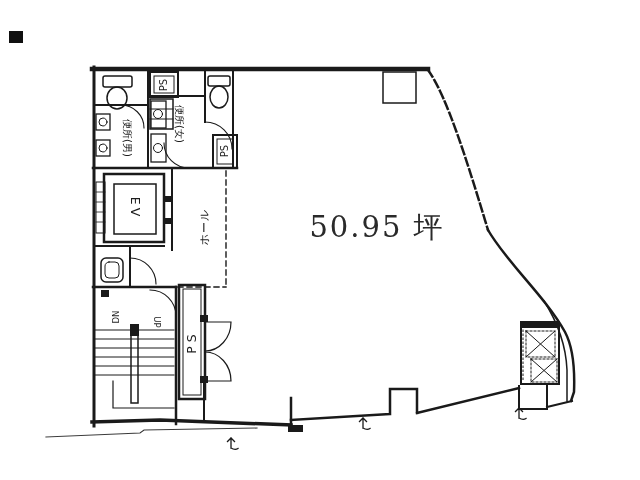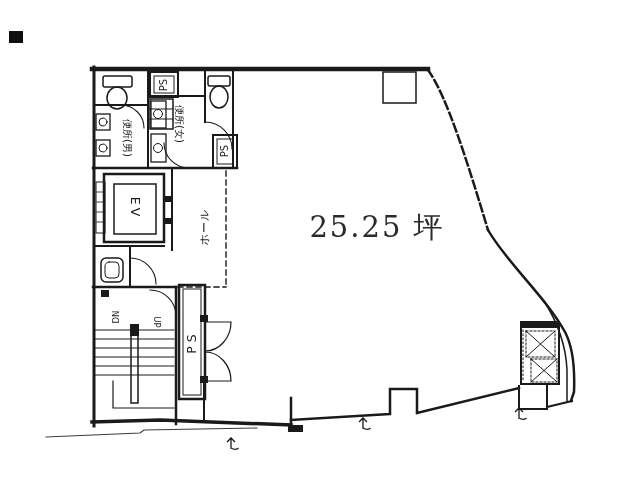--- a/index.html
+++ b/index.html
@@ -133,21 +133,21 @@
       <g transform="translate(231,435)">
           <path d="M0,13 L0,3 M-3.5,6.5 L0,3 L3.5,6.5 M0,13 Q4,15.5 7,13.5"></path>
         </g>
     </g>
 
     <g>
       <path d="M46,437 L140,433 L144,430 L257,428" stroke="#3a3a3a" stroke-width="1.2"></path>
     </g>
   </svg>
 
-  <div class="area-label" style="left:377px;top:227px;">25.25 坪</div>
+  <div class="area-label" style="left:377px;top:227px;">50.95 坪</div>
 
   <div class="lbl" style="left:127px;top:138px;font-size:10px;transform:translate(-50%,-50%) rotate(90deg);">便所(男)</div>
 
   <div class="lbl" style="left:179px;top:124px;font-size:10px;transform:translate(-50%,-50%) rotate(90deg);">便所(女)</div>
 
   <div class="lbl" style="left:135px;top:208px;font-size:12.5px;letter-spacing:3px;transform:translate(-50%,-50%) rotate(90deg);">EV</div>
 
   <div class="lbl" style="left:204px;top:227px;font-size:11px;letter-spacing:1px;transform:translate(-50%,-50%) rotate(-90deg);">ホール</div>
 
   <div class="lbl" style="left:164px;top:85px;font-size:10px;transform:translate(-50%,-50%) rotate(-90deg);">PS</div>

